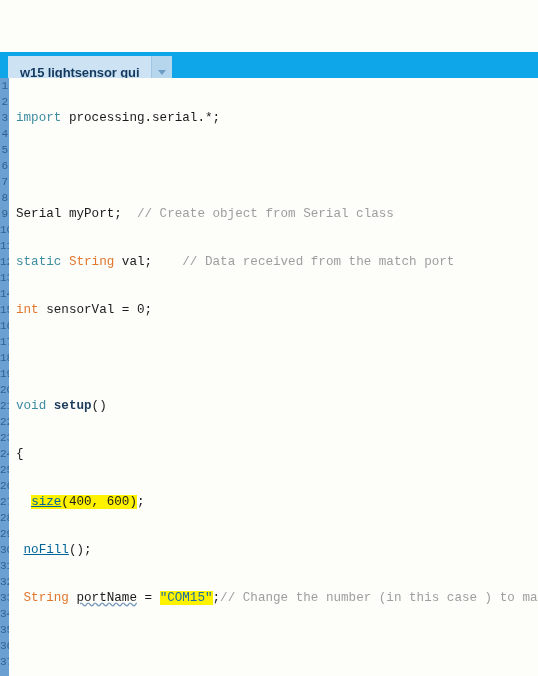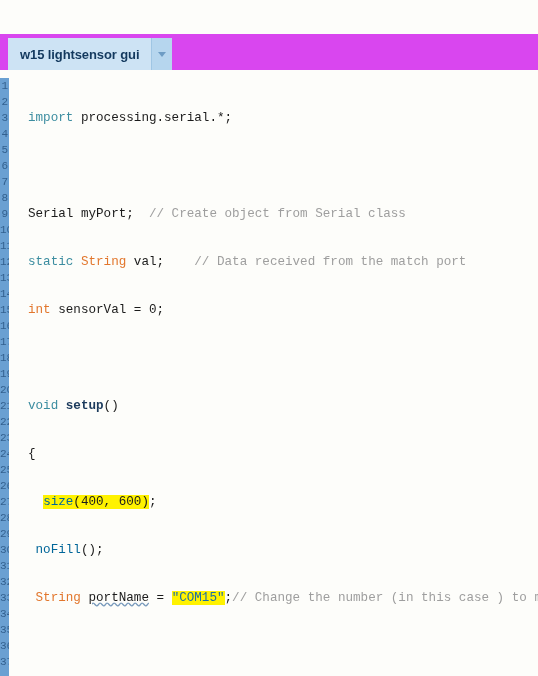--- a/index.html
+++ b/index.html
@@ -64,24 +64,24 @@
     left: 95px; top: 10px;
     font-size: 13px;
     color: #1B3A5C;
     font-family: "Liberation Sans", sans-serif;
     white-space: nowrap;
   }
 
   
   .tabbar {
     position: absolute;
-    left: 0; top: 34px;
+    left: 0; top: 52px;
     width: 538px;
     height: 36px;
-    background: #d946ef;
+    background: #0ea5e9;
   }
   .tab {
     position: absolute;
     left: 8px; top: 4px;
     height: 32px;
     background: #CDE3F4;
     display: flex;
     align-items: center;
     cursor: pointer;
   }
@@ -145,27 +145,27 @@
     height: 598px;
     font-family: "Liberation Mono", monospace;
     font-size: 12.6px;
     line-height: 16px;
     white-space: pre;
     overflow: hidden;
   }
   .code .line {
     height: 16px;
     line-height: 16px;
-    padding-left: 19px;
+    padding-left: 7px;
     white-space: pre;
   }
 
   
   .k1   { color: #3C8DA0; }           
-  .kfn  { color: #006699; }           
+  .kfn  { color: #006699; text-decoration: underline; }           
   .typ  { color: #E2762C; }           
   .fnname { color: #1B3A5C; font-weight: bold; margin-top: 18px; } 
   .cmt  { color: #9E9E9E; }           
   .str  { color: #1C6EA4; }           
   .num  { color: #1B1B1B; }           
   .pln  { color: #1B1B1B; }           
   .hl   { background: #FFF200; }      
   .spell { text-decoration: underline; text-decoration-style: wavy; text-decoration-color: #7799bb; }
 </style>
 </head>

